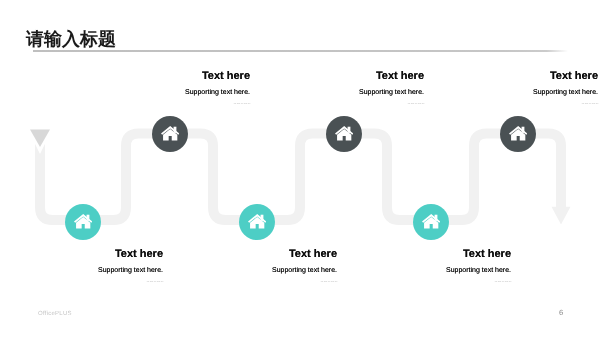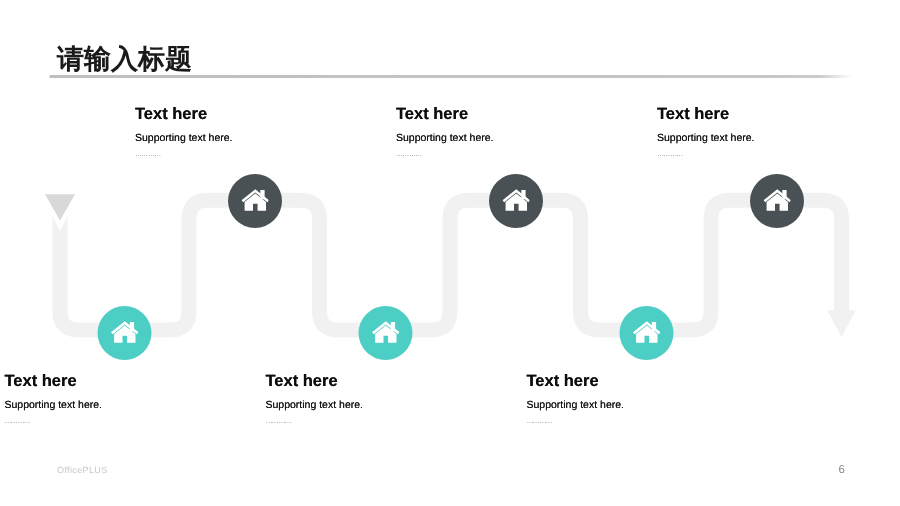--- a/index.html
+++ b/index.html
@@ -1,40 +1,40 @@
 <!DOCTYPE html>
 <html><head>
 <meta charset="utf-8">
 <style>
   html,body{margin:0;padding:0;}
   body{width:600px;height:337px;background:#ffffff;overflow:hidden;
        font-family:"Liberation Sans",sans-serif;
        -webkit-font-smoothing:antialiased;text-rendering:geometricPrecision;}
   .slide{position:relative;width:600px;height:337px;background:#ffffff;overflow:hidden;}
 
-  .title{position:absolute;left:38px;top:30px;font-size:18px;font-weight:bold;
+  .title{position:absolute;left:26px;top:30px;font-size:18px;font-weight:bold;
          color:#1a1a1a;line-height:18px;white-space:nowrap;}
   .divider{position:absolute;left:33px;top:50px;width:535px;height:1.6px;
       background:linear-gradient(to right,#bfbfbf 0%,#c2c2c2 40%,#c6c6c6 88%,#cbcbcb 96%,#ffffff 100%);}
 
   svg.layer{position:absolute;left:0;top:0;}
 
   .node{position:absolute;width:36px;height:36px;border-radius:50%;
         display:flex;align-items:center;justify-content:center;}
   .node svg{display:block;margin-top:-0.5px;margin-right:0.4px;}
   .node-top{top:115.5px;}
   .node-bottom{top:204px;}
   .n1{left:152px;background:#4a5154;}
   .n2{left:65px;background:#4dcec5;}
   .n3{left:326px;background:#4a5154;}
   .n4{left:239px;background:#4dcec5;}
   .n5{left:500px;background:#4a5154;}
   .n6{left:413px;background:#4dcec5;}
 
-  .txtblk{position:absolute;width:160px;text-align:left;}
+  .txtblk{position:absolute;width:160px;text-align:right;}
   .txt-top{top:71px;}
   .txt-bottom{top:249px;}
   .x1{left:90px;}
   .x2{left:3px;}
   .x3{left:264px;}
   .x4{left:177px;}
   .x5{left:438px;}
   .x6{left:351px;}
 
   .t1{font-size:11px;font-weight:bold;color:#0d0d0d;line-height:11px;

